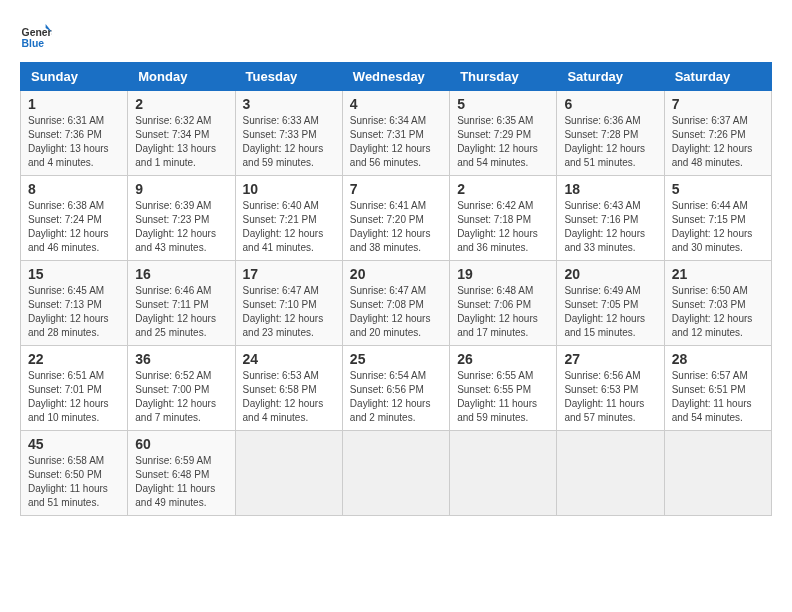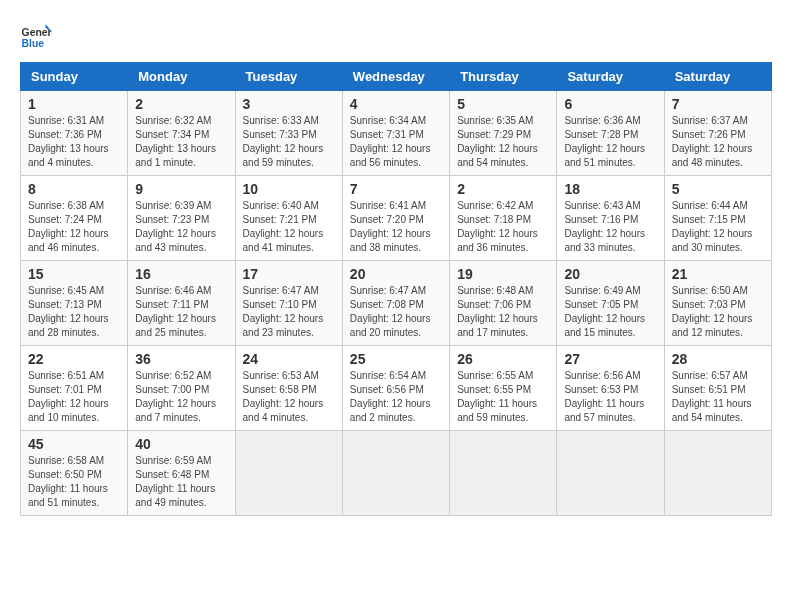--- a/index.html
+++ b/index.html
@@ -343,21 +343,21 @@
       <tr>
         <td>
         <span class="day-num">45</span>
         <div class="day-info">
           Sunrise: 6:58 AM<br>
           Sunset: 6:50 PM<br>
           Daylight: 11 hours and 51 minutes.
         </div>
       </td>
         <td>
-        <span class="day-num">40</span>
+        <span class="day-num">60</span>
         <div class="day-info">
           Sunrise: 6:59 AM<br>
           Sunset: 6:48 PM<br>
           Daylight: 11 hours and 49 minutes.
         </div>
       </td>
         <td class="empty-cell"></td>
         <td class="empty-cell"></td>
         <td class="empty-cell"></td>
         <td class="empty-cell"></td>

